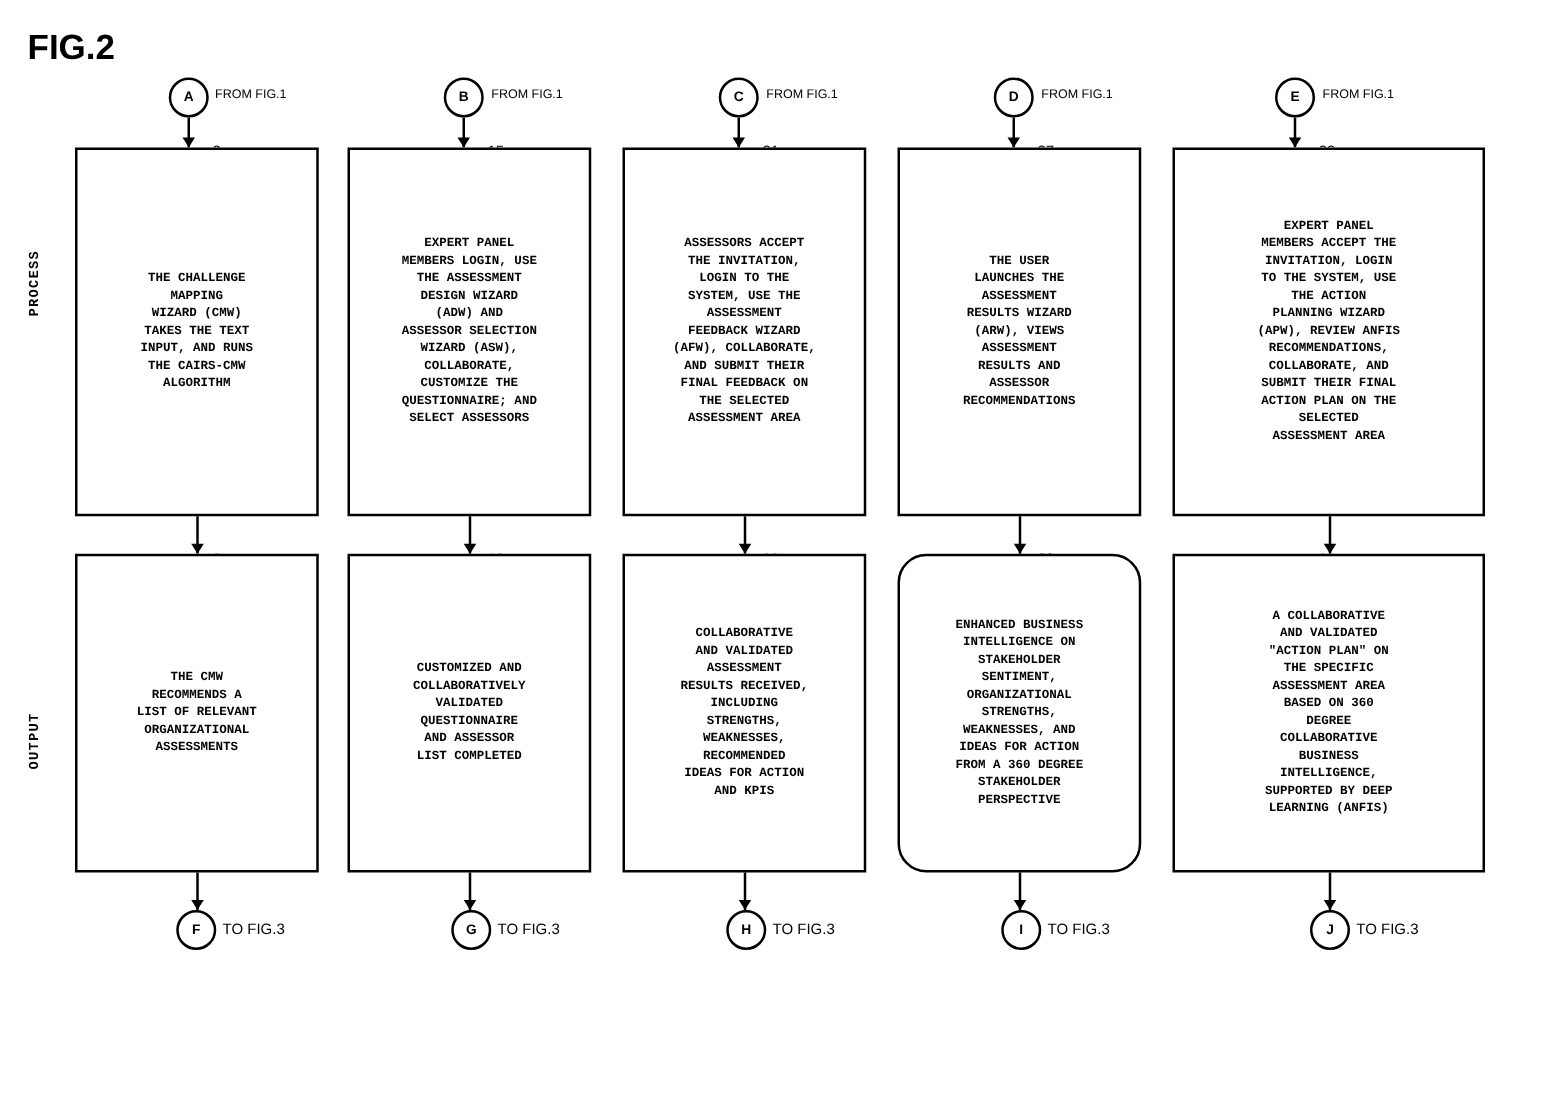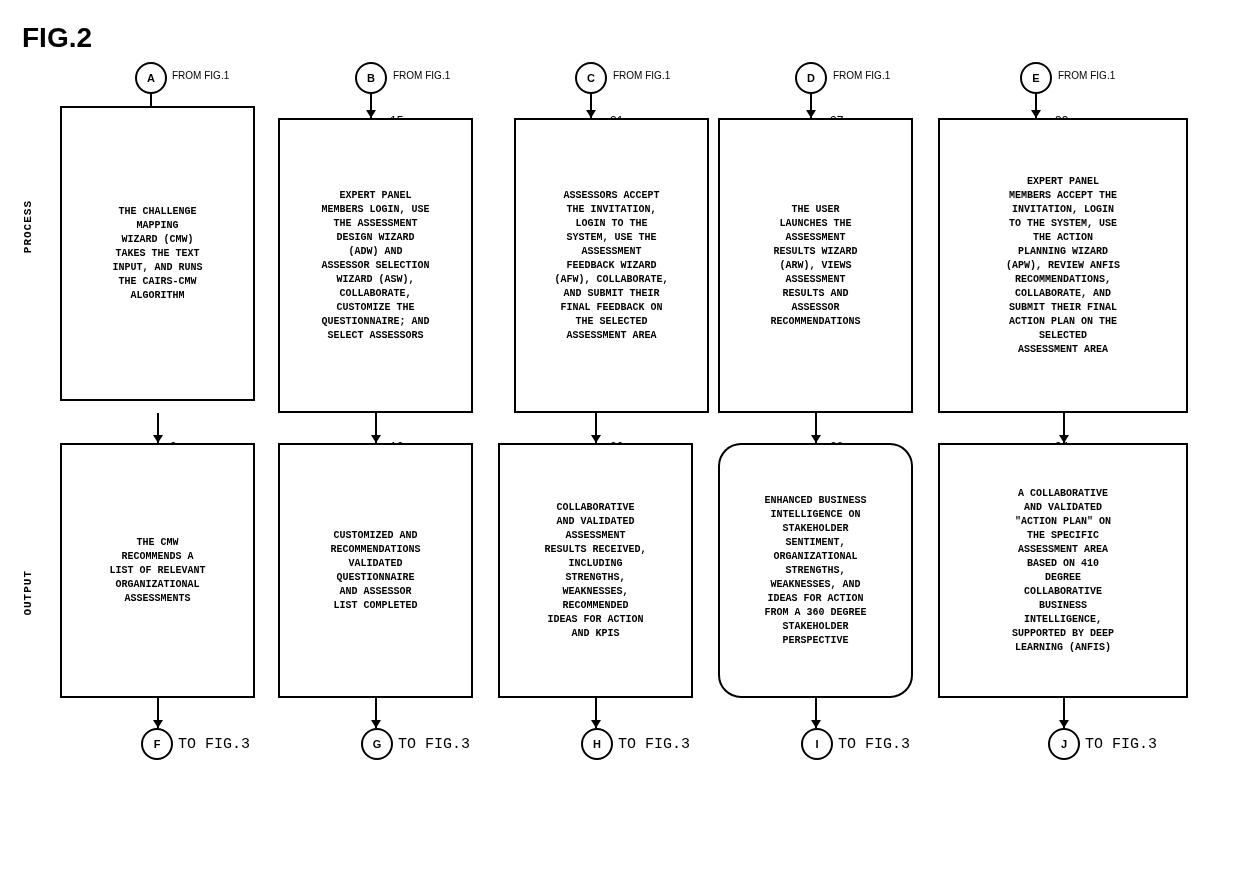--- a/index.html
+++ b/index.html
@@ -97,22 +97,22 @@
       position: absolute;
       bottom: 0;
       left: -4px;
       border-left: 5px solid transparent;
       border-right: 5px solid transparent;
       border-top: 8px solid #000;
     }
     
     .to-label {
       position: absolute;
-      font-size: 15px;
-      font-family: Liberation Mono, monospace;
+      font-size: 12px;
+      font-family: Liberation Sans, sans-serif;
       white-space: nowrap;
     }
   </style>
 </head>
 <body>
 
 <div class="diagram">
 
   <div class="fig-label">FIG.2</div>
 
@@ -149,21 +149,21 @@
 
   <div class="arrow-down" style="left:370px; top:94px; height:24px;"></div>
 
   <div class="arrow-down" style="left:590px; top:94px; height:24px;"></div>
 
   <div class="arrow-down" style="left:810px; top:94px; height:24px;"></div>
 
   <div class="arrow-down" style="left:1035px; top:94px; height:24px;"></div>
 
   <span class="box-num" style="left:170px; top:114px;">8</span>
-  <div class="box" style="left:60px; top:106px; width:195px; height:295px;">
+  <div class="box" style="left:60px; top:118px; width:195px; height:295px;">
     <span style="white-space:pre-line;">THE CHALLENGE
 MAPPING
 WIZARD (CMW)
 TAKES THE TEXT
 INPUT, AND RUNS
 THE CAIRS-CMW
 ALGORITHM</span>
   </div>
 
   <span class="box-num" style="left:390px; top:114px;">15</span>
@@ -175,21 +175,21 @@
 (ADW) AND
 ASSESSOR SELECTION
 WIZARD (ASW),
 COLLABORATE,
 CUSTOMIZE THE
 QUESTIONNAIRE; AND
 SELECT ASSESSORS</span>
   </div>
 
   <span class="box-num" style="left:610px; top:114px;">21</span>
-  <div class="box" style="left:498px; top:118px; width:195px; height:295px;margin-left:16px;">
+  <div class="box" style="left:498px; top:118px; width:195px; height:295px;">
     <span style="white-space:pre-line;">ASSESSORS ACCEPT
 THE INVITATION,
 LOGIN TO THE
 SYSTEM, USE THE
 ASSESSMENT
 FEEDBACK WIZARD
 (AFW), COLLABORATE,
 AND SUBMIT THEIR
 FINAL FEEDBACK ON
 THE SELECTED
@@ -237,21 +237,21 @@
     <span style="white-space:pre-line;text-align:center;">THE CMW
 RECOMMENDS A
 LIST OF RELEVANT
 ORGANIZATIONAL
 ASSESSMENTS</span>
   </div>
 
   <span class="box-num" style="left:390px; top:440px;">16</span>
   <div class="box" style="left:278px; top:443px; width:195px; height:255px;">
     <span style="white-space:pre-line;">CUSTOMIZED AND
-RECOMMENDATIONS
+COLLABORATIVELY
 VALIDATED
 QUESTIONNAIRE
 AND ASSESSOR
 LIST COMPLETED</span>
   </div>
 
   <span class="box-num" style="left:610px; top:440px;">22</span>
   <div class="box" style="left:498px; top:443px; width:195px; height:255px;">
     <span style="white-space:pre-line;">COLLABORATIVE
 AND VALIDATED
@@ -280,21 +280,21 @@
 PERSPECTIVE</span>
   </div>
 
   <span class="box-num" style="left:1055px; top:440px;">34</span>
   <div class="box" style="left:938px; top:443px; width:250px; height:255px;">
     <span style="white-space:pre-line;">A COLLABORATIVE
 AND VALIDATED
 "ACTION PLAN" ON
 THE SPECIFIC
 ASSESSMENT AREA
-BASED ON 410
+BASED ON 360
 DEGREE
 COLLABORATIVE
 BUSINESS
 INTELLIGENCE,
 SUPPORTED BY DEEP
 LEARNING (ANFIS)</span>
   </div>
 
   <div class="arrow-down" style="left:157px; top:698px; height:30px;"></div>
   <div class="arrow-down" style="left:375px; top:698px; height:30px;"></div>

